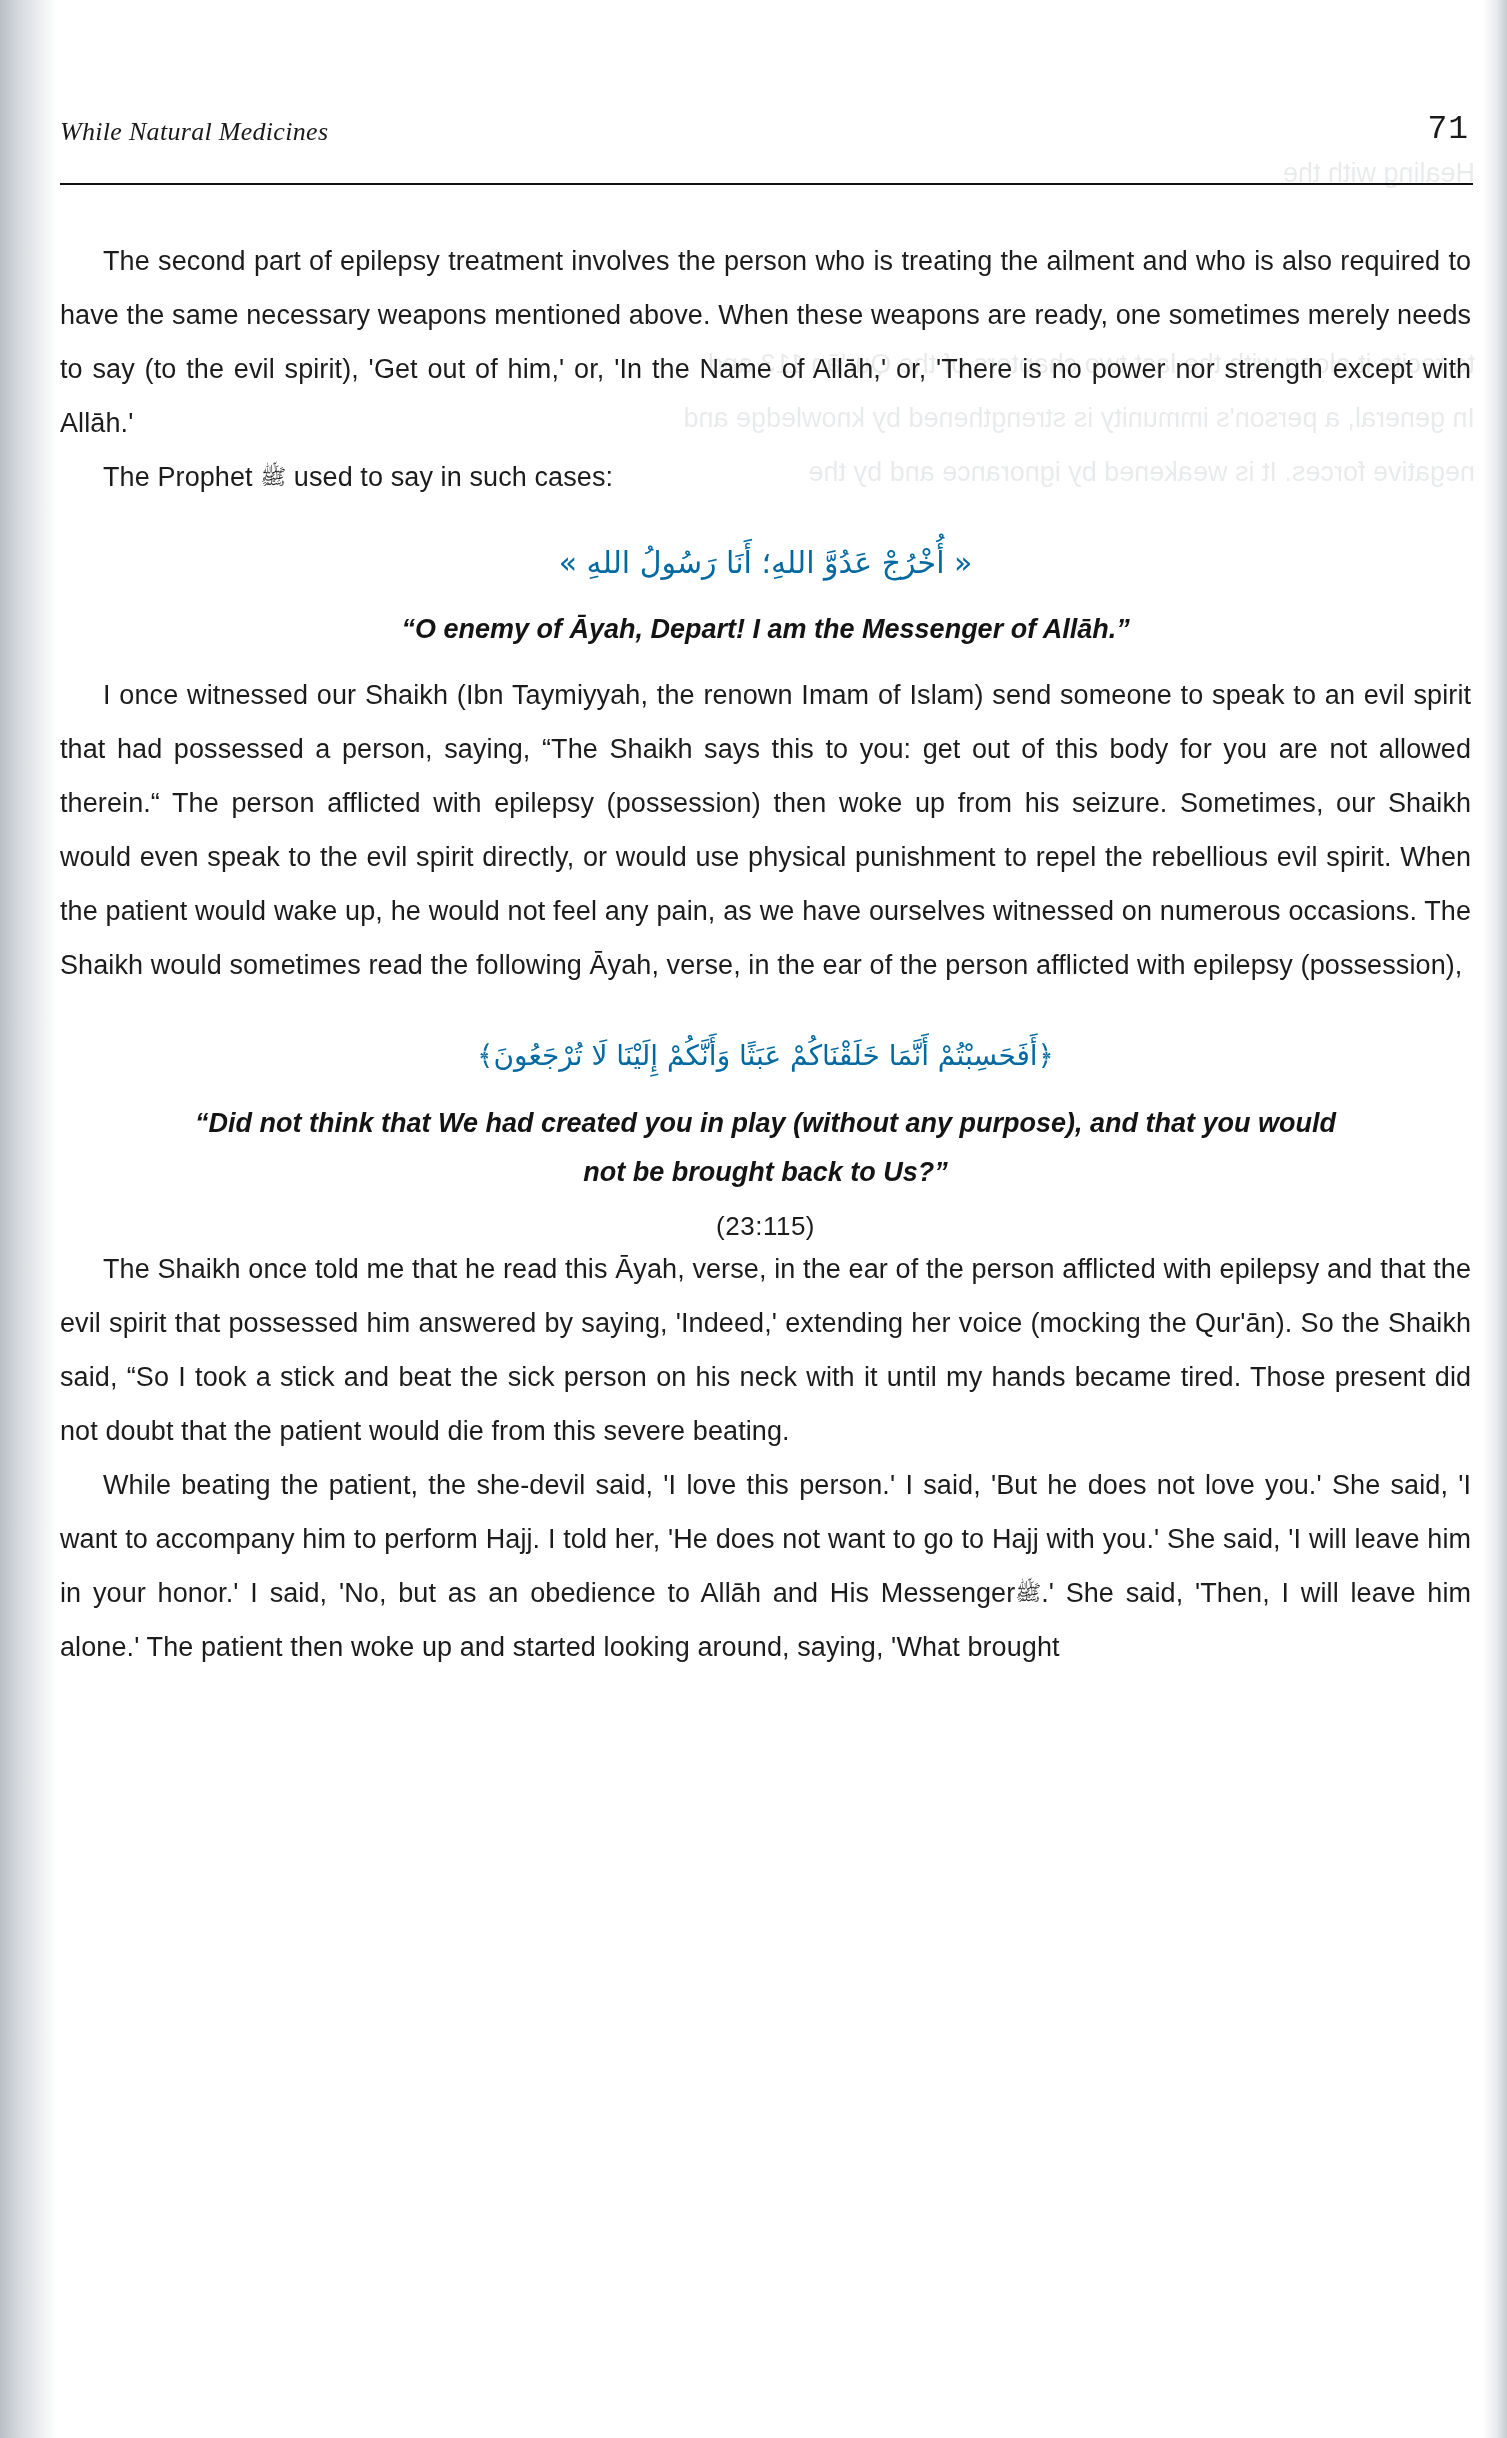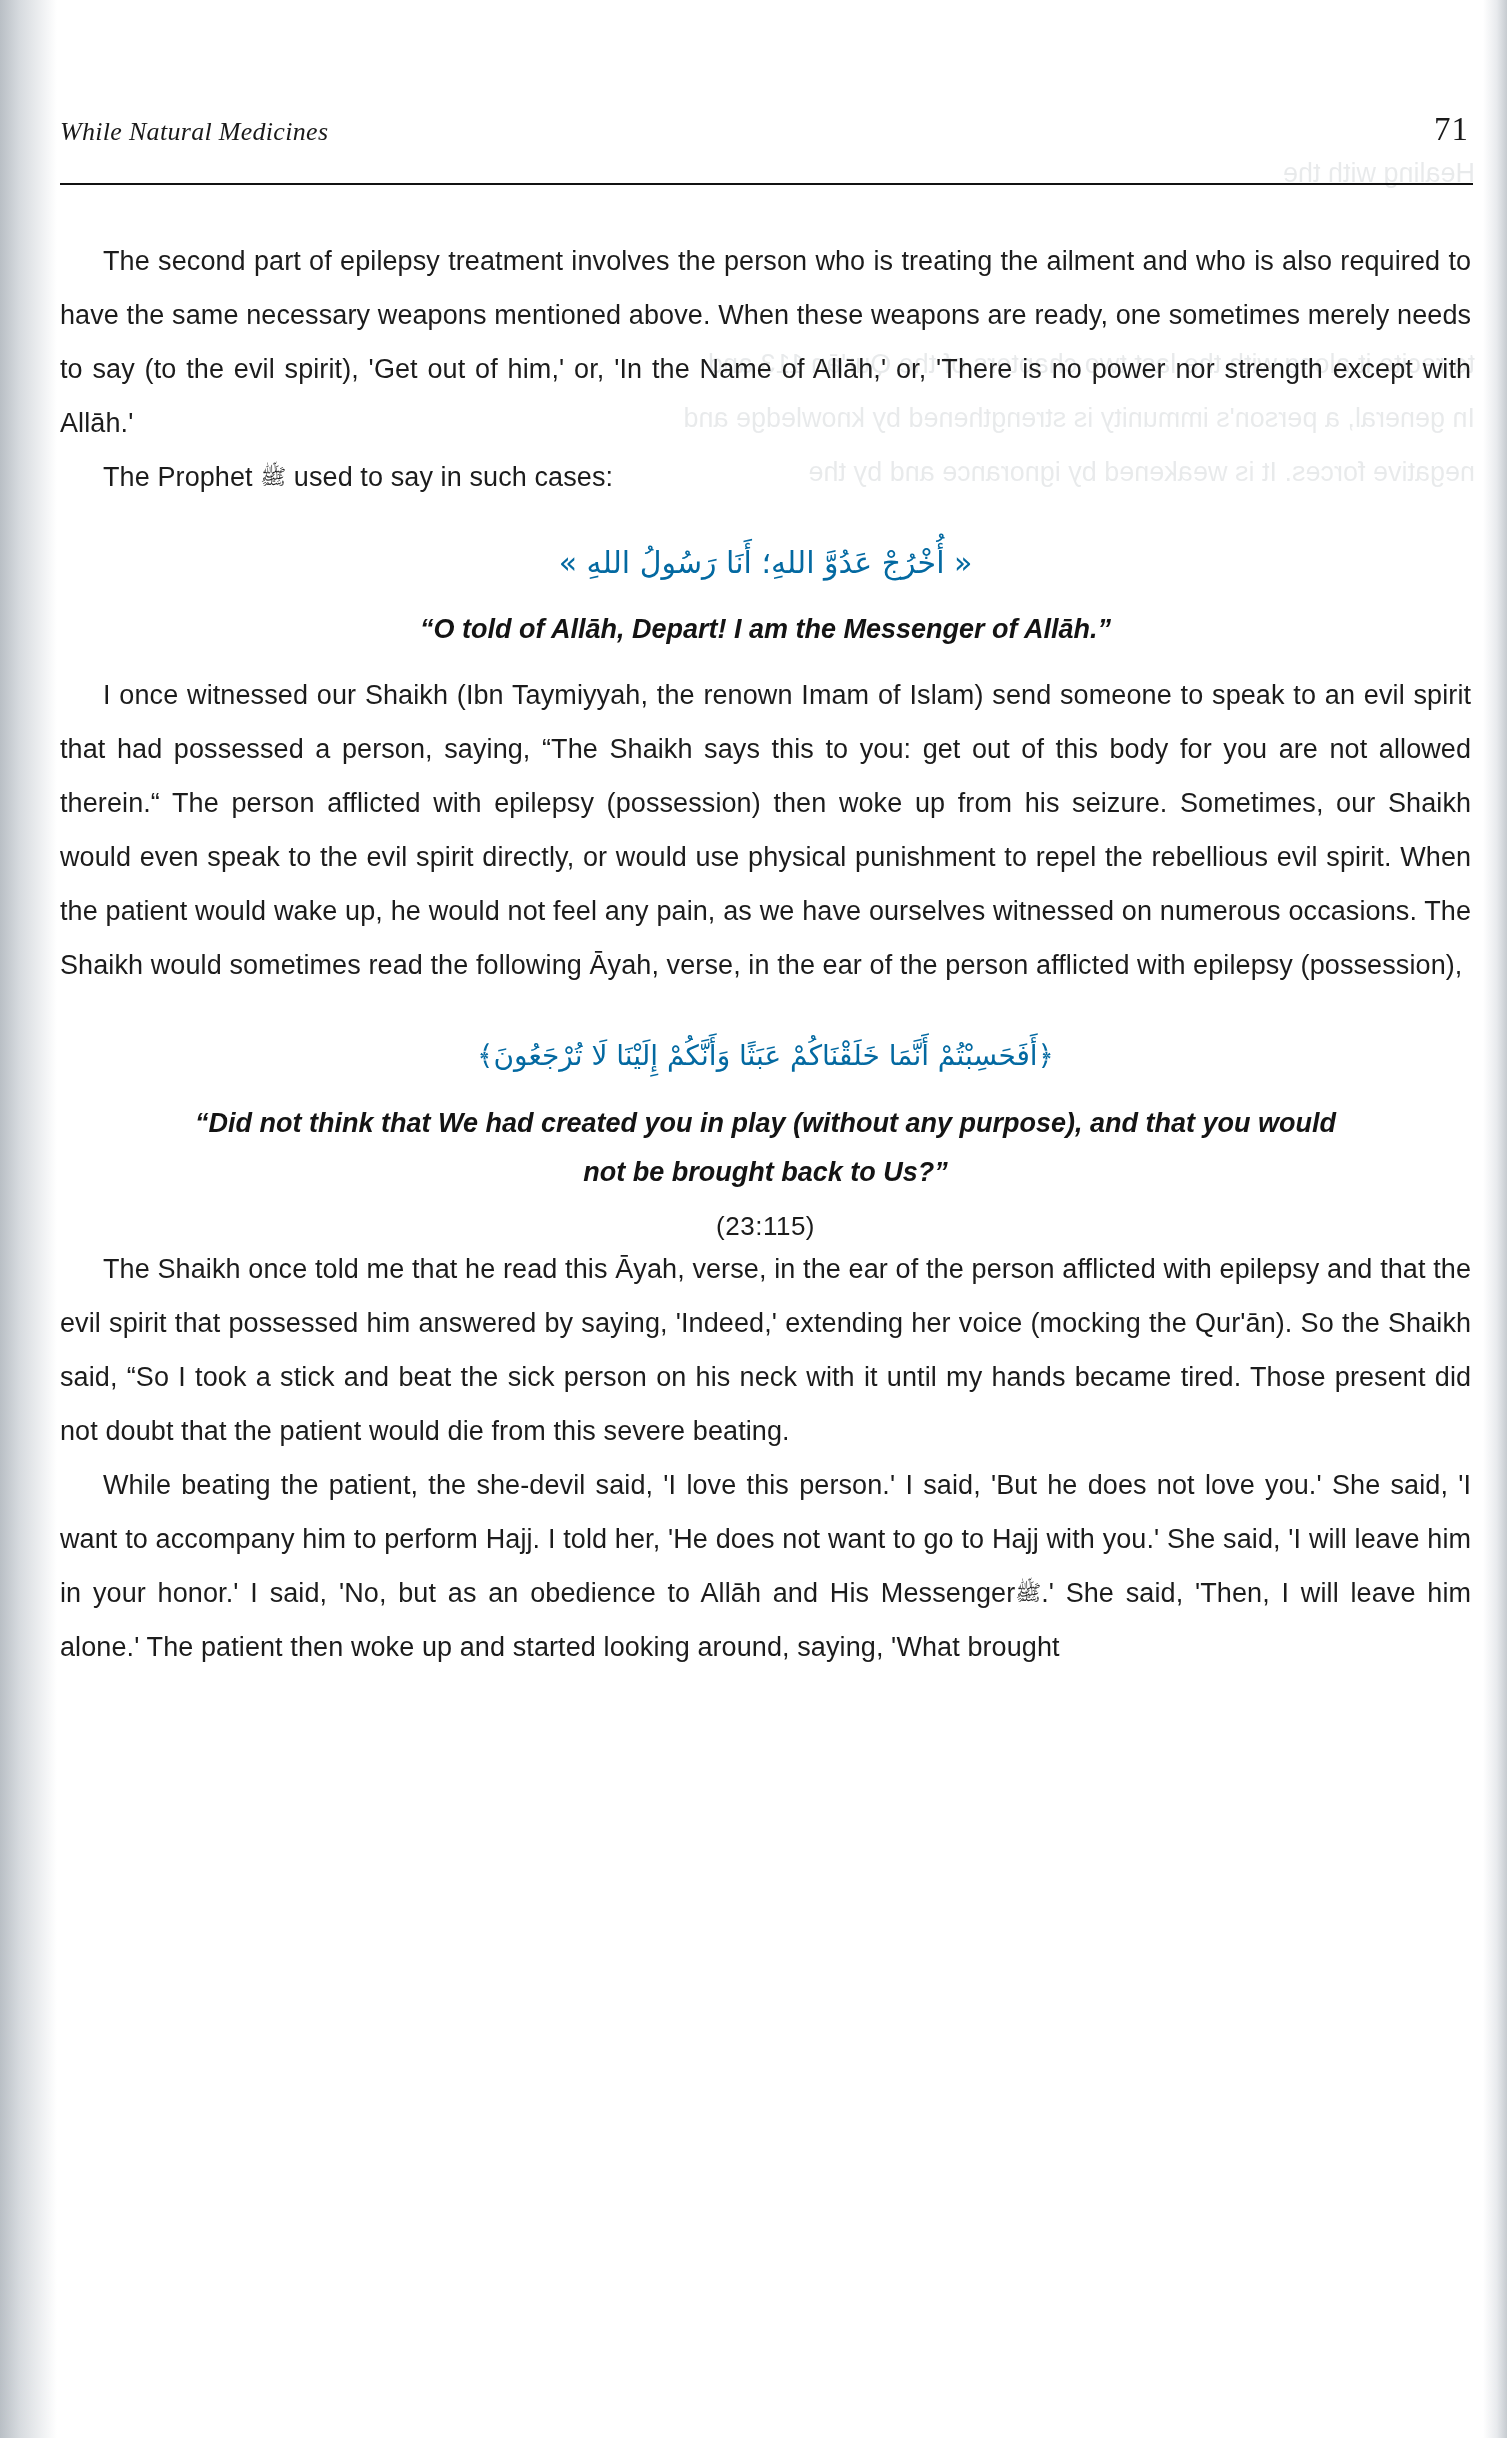--- a/index.html
+++ b/index.html
@@ -60,21 +60,21 @@
     font-family: "Liberation Serif", serif;
     font-style: italic;
     font-size: 26px;
     color: #1a1a1a;
     letter-spacing: 0.3px;
   }
   .header-page {
     position: absolute;
     right: 5.9px;
     top: -5.9px;
-    font-family: Liberation Serif, serif;
+    font-family: Liberation Mono, monospace;
     font-size: 33px;
     color: #1a1a1a;
     letter-spacing: 1px;
   }
   .rule {
     position: absolute;
     left: 0;
     right: 2px;
     top: 183px;
     height: 2px;
@@ -181,21 +181,21 @@
       <p class="para">The second part of epilepsy treatment involves the person who is treating the ailment and who is also required to have the same necessary weapons mentioned above. When these weapons are ready, one sometimes merely needs to say (to the evil spirit), 'Get out of him,' or, 'In the Name of Allāh,' or, 'There is no power nor strength except with Allāh.'</p>
 
       <p class="para">
         <span>The Prophet</span>
         <span class="sym">ﷺ</span>
         <span>used to say in such cases:</span>
       </p>
 
       <div class="arabic">« أُخْرُجْ عَدُوَّ اللهِ؛ أَنَا رَسُولُ اللهِ »</div>
 
-      <div class="translation">“O told of Allāh, Depart! I am the Messenger of Allāh.”</div>
+      <div class="translation">“O enemy of Āyah, Depart! I am the Messenger of Allāh.”</div>
 
       <p class="para">I once witnessed our Shaikh (Ibn Taymiyyah, the renown Imam of Islam) send someone to speak to an evil spirit that had possessed a person, saying, “The Shaikh says this to you: get out of this body for you are not allowed therein.“ The person afflicted with epilepsy (possession) then woke up from his seizure. Sometimes, our Shaikh would even speak to the evil spirit directly, or would use physical punishment to repel the rebellious evil spirit. When the patient would wake up, he would not feel any pain, as we have ourselves witnessed on numerous occasions. The Shaikh would sometimes read the following Āyah, verse, in the ear of the person afflicted with epilepsy (possession),</p>
 
       <div class="arabic quran">﴿أَفَحَسِبْتُمْ أَنَّمَا خَلَقْنَاكُمْ عَبَثًا وَأَنَّكُمْ إِلَيْنَا لَا تُرْجَعُونَ﴾</div>
 
       <div class="translation block">“Did not think that We had created you in play (without any purpose), and that you would not be brought back to Us?”</div>
 
       <div class="ref">(23:115)</div>
 
       <p class="para">The Shaikh once told me that he read this Āyah, verse, in the ear of the person afflicted with epilepsy and that the evil spirit that possessed him answered by saying, 'Indeed,' extending her voice (mocking the Qur'ān). So the Shaikh said, “So I took a stick and beat the sick person on his neck with it until my hands became tired. Those present did not doubt that the patient would die from this severe beating.</p>

